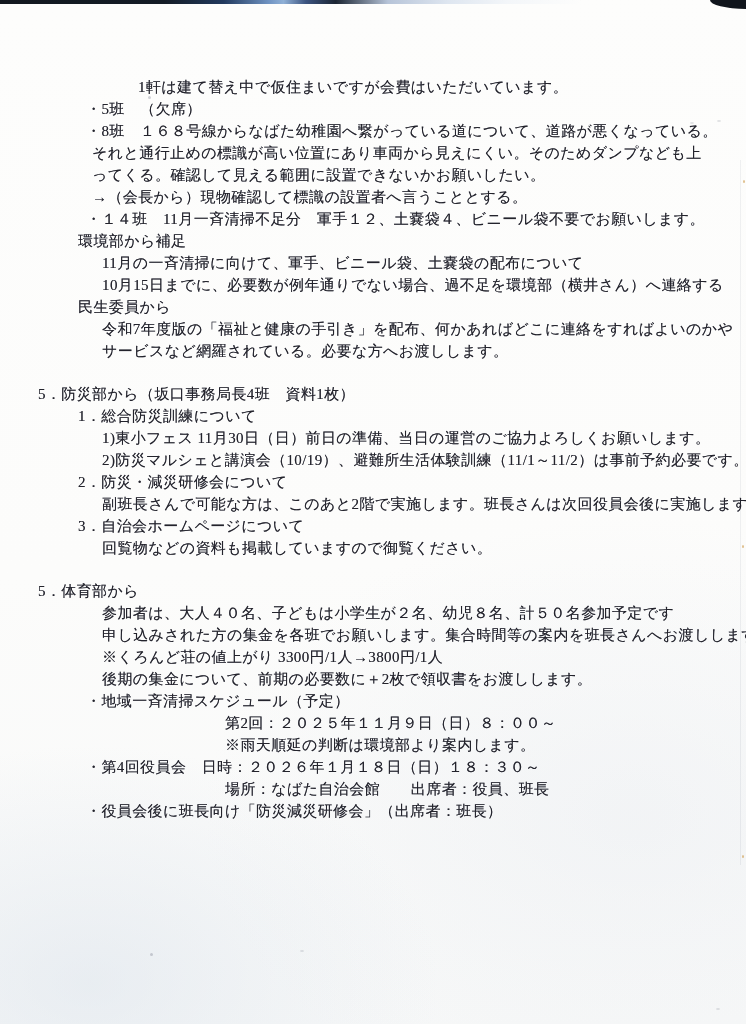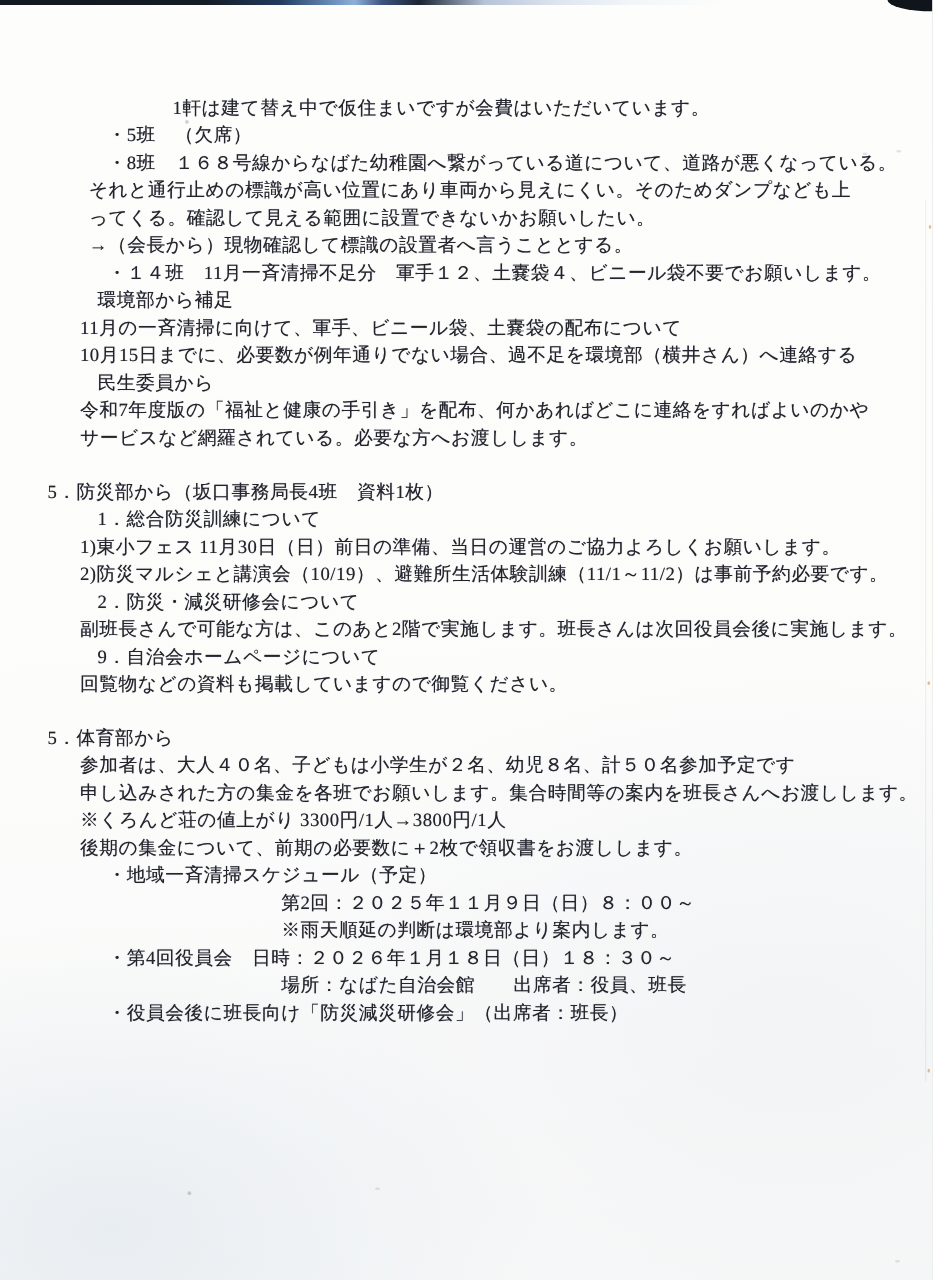--- a/index.html
+++ b/index.html
@@ -65,22 +65,22 @@
     line-height: 22px;
     height: 22px;
     white-space: pre;
     letter-spacing: 0.4px;
     font-weight: 500;
     text-shadow: 0 0 0.6px rgba(35, 38, 55, 0.55);
   }
   .lv0 { padding-left: 38px; }
   .lv1 { padding-left: 78px; }
   .lv2 { padding-left: 86px; }
-  .lv3 { padding-left: 64px; }
-  .lv4 { padding-left: 71px; }
+  .lv3 { padding-left: 102px; }
+  .lv4 { padding-left: 92px; }
   .lv5 { padding-left: 138px; }
   .lv6 { padding-left: 177px; margin-left: 48px; }
   .gap { margin-top: 21px; }
 </style>
 </head>
 <body>
 
 <div class="page">
 
   <div class="top-edge"></div>
@@ -109,21 +109,21 @@
       <div class="line lv3">10月15日までに、必要数が例年通りでない場合、過不足を環境部（横井さん）へ連絡する</div>
       <div class="line lv1">民生委員から</div>
       <div class="line lv3">令和7年度版の「福祉と健康の手引き」を配布、何かあればどこに連絡をすればよいのかや</div>
       <div class="line lv3">サービスなど網羅されている。必要な方へお渡しします。</div>
       <div class="line lv0 gap">5．防災部から（坂口事務局長4班　資料1枚）</div>
       <div class="line lv1">1．総合防災訓練について</div>
       <div class="line lv3">1)東小フェス 11月30日（日）前日の準備、当日の運営のご協力よろしくお願いします。</div>
       <div class="line lv3">2)防災マルシェと講演会（10/19）、避難所生活体験訓練（11/1～11/2）は事前予約必要です。</div>
       <div class="line lv1">2．防災・減災研修会について</div>
       <div class="line lv3">副班長さんで可能な方は、このあと2階で実施します。班長さんは次回役員会後に実施します。</div>
-      <div class="line lv1">9．自治会ホームページについて</div>
+      <div class="line lv1">3．自治会ホームページについて</div>
       <div class="line lv3">回覧物などの資料も掲載していますので御覧ください。</div>
       <div class="line lv0 gap">5．体育部から</div>
       <div class="line lv3">参加者は、大人４０名、子どもは小学生が２名、幼児８名、計５０名参加予定です</div>
       <div class="line lv3">申し込みされた方の集金を各班でお願いします。集合時間等の案内を班長さんへお渡しします。</div>
       <div class="line lv3">※くろんど荘の値上がり 3300円/1人→3800円/1人</div>
       <div class="line lv3">後期の集金について、前期の必要数に＋2枚で領収書をお渡しします。</div>
       <div class="line lv2">・地域一斉清掃スケジュール（予定）</div>
       <div class="line lv6">第2回：２０２５年１１月９日（日）８：００～</div>
       <div class="line lv6">※雨天順延の判断は環境部より案内します。</div>
       <div class="line lv2">・第4回役員会　日時：２０２６年１月１８日（日）１８：３０～</div>

